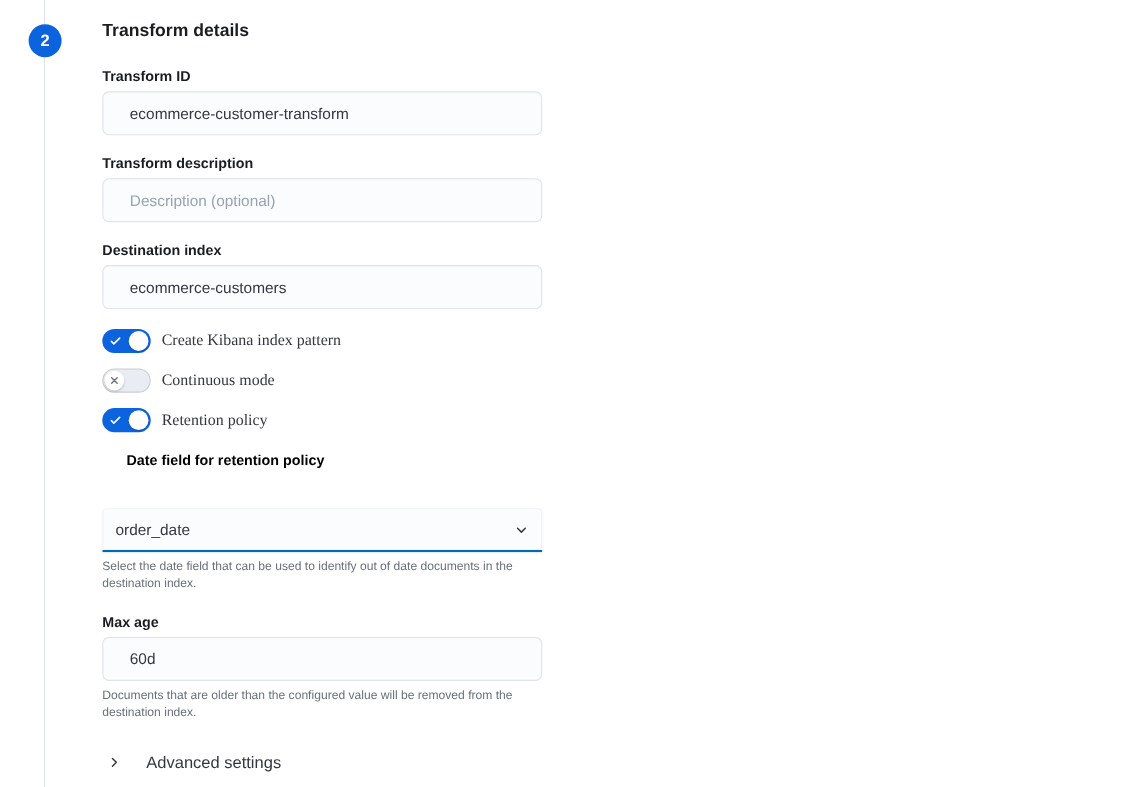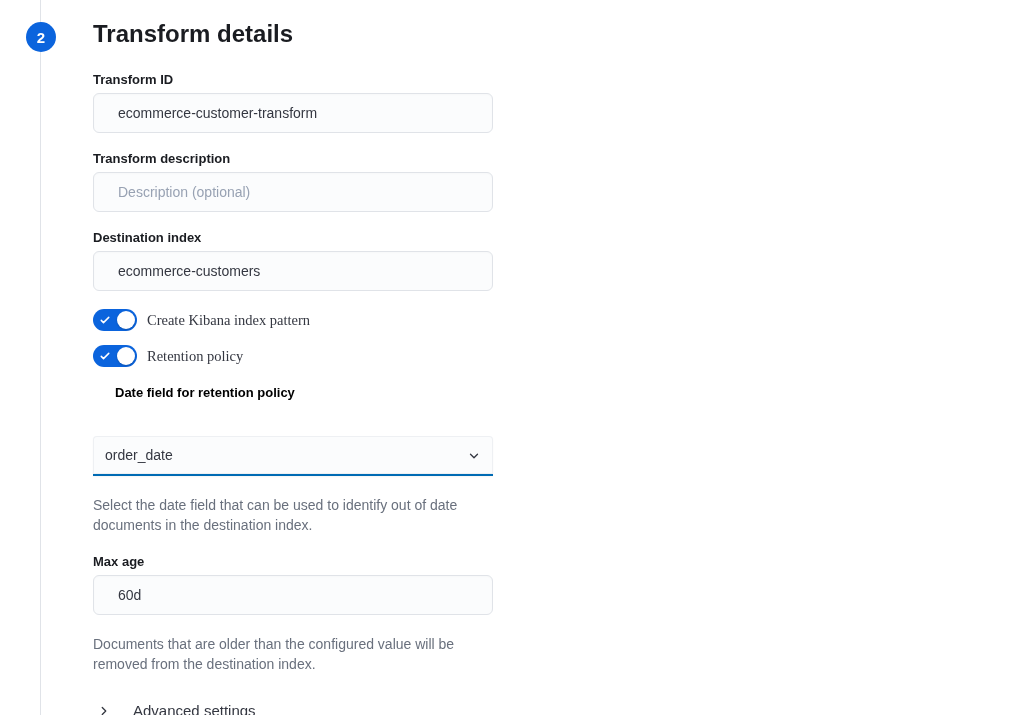--- a/index.html
+++ b/index.html
@@ -34,21 +34,21 @@
       justify-content: center;
       font-weight: 600;
       font-size: 15px;
     }
     .step-content {
       flex: 1;
       padding-left: 28px;
       max-width: 950px;
     }
     .step-title {
-      font-size: 24px;
+      font-size: 16px;
       font-weight: 700;
       color: #1a1c21;
       margin-bottom: 24px;
       margin-top: 2px;
     }
     .form-group {
       margin-bottom: 18px;
       max-width: 400px;
     }
     .form-label {
@@ -95,23 +95,23 @@
       box-shadow: 0 1px 2px rgba(0,0,0,0.04), inset 0 0 0 1px #eef0f3;
     }
     .select-chevron {
       position: absolute;
       right: 12px;
       top: 50%;
       transform: translateY(-50%);
       pointer-events: none;
     }
     .help-text {
-      font-size: 14px;
+      font-size: 11px;
       color: #69707D;
-      margin-top: 19px;
+      margin-top: 6px;
       line-height: 1.45;
       max-width: 400px;
     }
     .switch-row {
       display: flex;
       align-items: center;
       gap: 10px;
       margin-bottom: 14px;
       font-family: Liberation Serif, serif;
     }
@@ -207,20 +207,32 @@
         <span class="switch-icon-check">
           <svg width="12" height="12" viewBox="0 0 16 16" fill="none">
               <path d="M3 8.5L6 11.5L13 4.5" stroke="#fff" stroke-width="2" stroke-linecap="round" stroke-linejoin="round"></path>
             </svg>
         </span>
         <div class="switch-thumb"></div>
       </div>
       <span class="switch-label">Create Kibana index pattern</span>
     </div>
 
+    <div class="switch-row">
+      <div class="switch switch-off">
+        <div class="switch-thumb">
+          <span class="switch-icon-x">
+            <svg width="10" height="10" viewBox="0 0 16 16" fill="none">
+                <path d="M4 4L12 12M12 4L4 12" stroke="#69707D" stroke-width="2" stroke-linecap="round"></path>
+              </svg>
+          </span>
+        </div>
+      </div>
+      <span class="switch-label">Continuous mode</span>
+    </div>
 
     <div class="switch-row" style="margin-bottom:18px;">
       <div class="switch switch-on">
         <span class="switch-icon-check">
           <svg width="12" height="12" viewBox="0 0 16 16" fill="none">
               <path d="M3 8.5L6 11.5L13 4.5" stroke="#fff" stroke-width="2" stroke-linecap="round" stroke-linejoin="round"></path>
             </svg>
         </span>
         <div class="switch-thumb"></div>
       </div>

